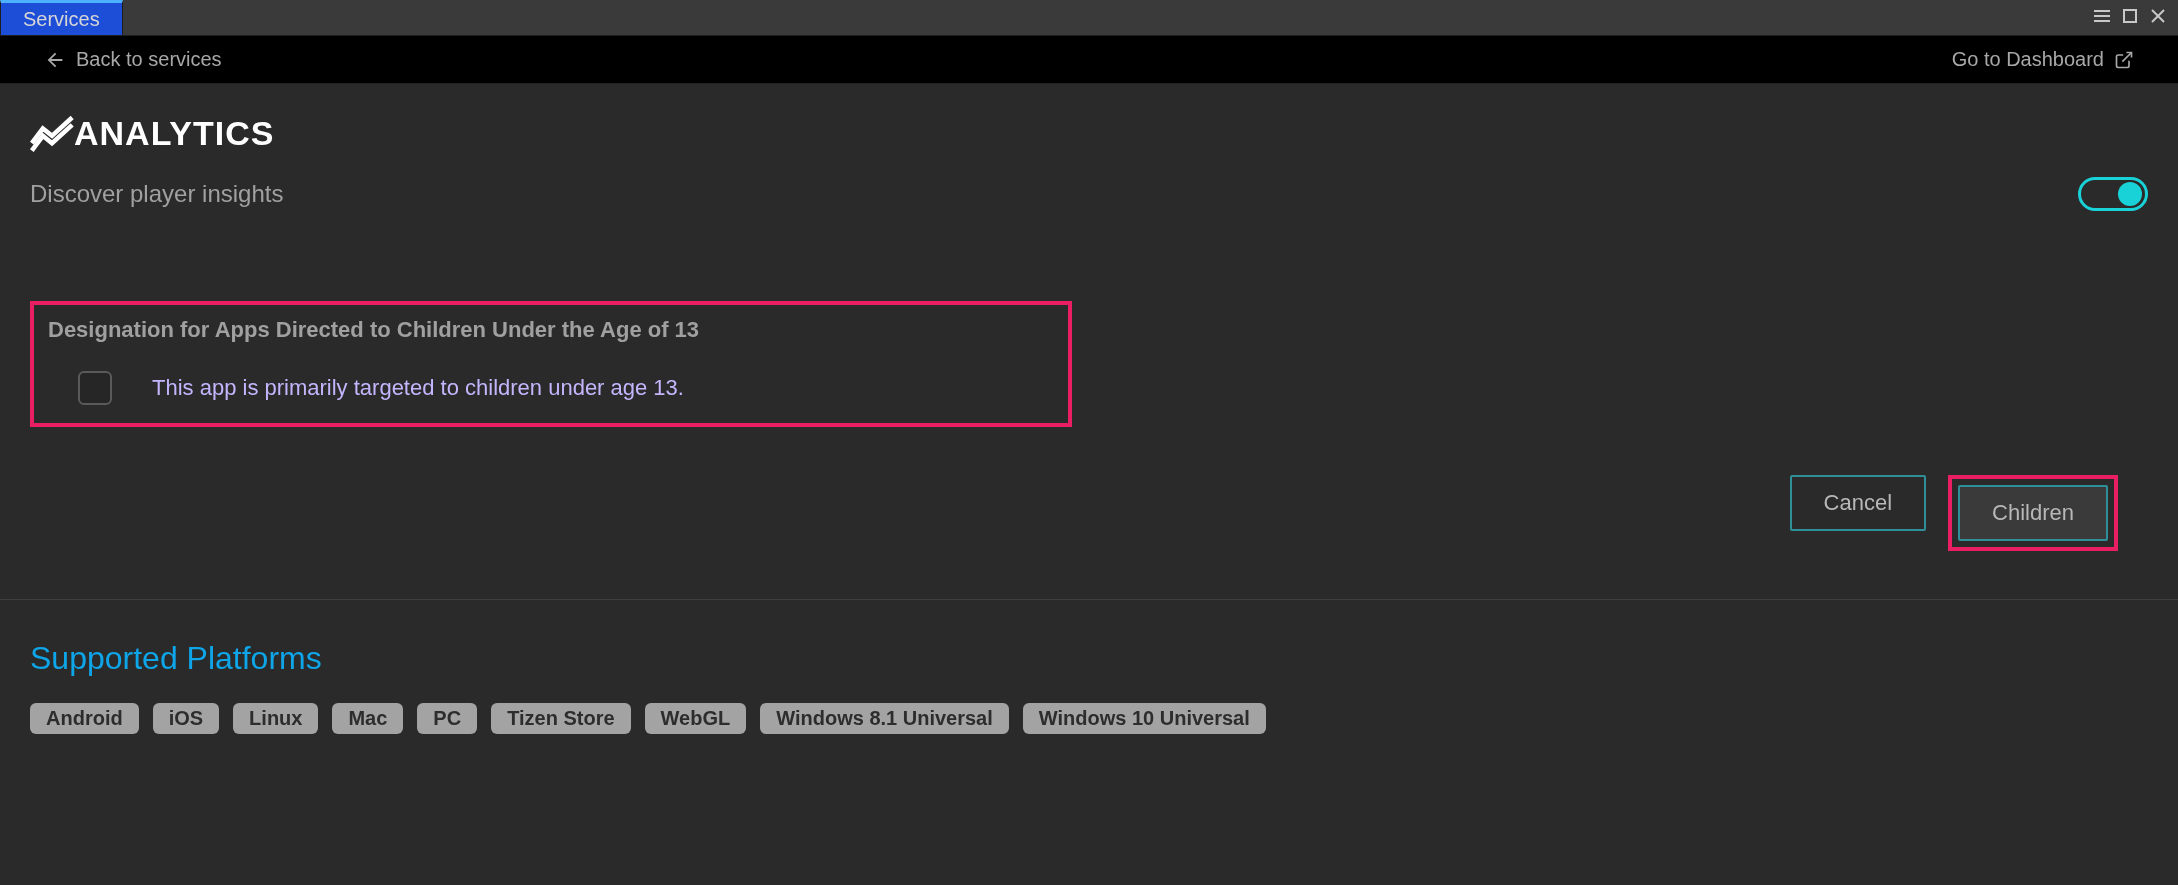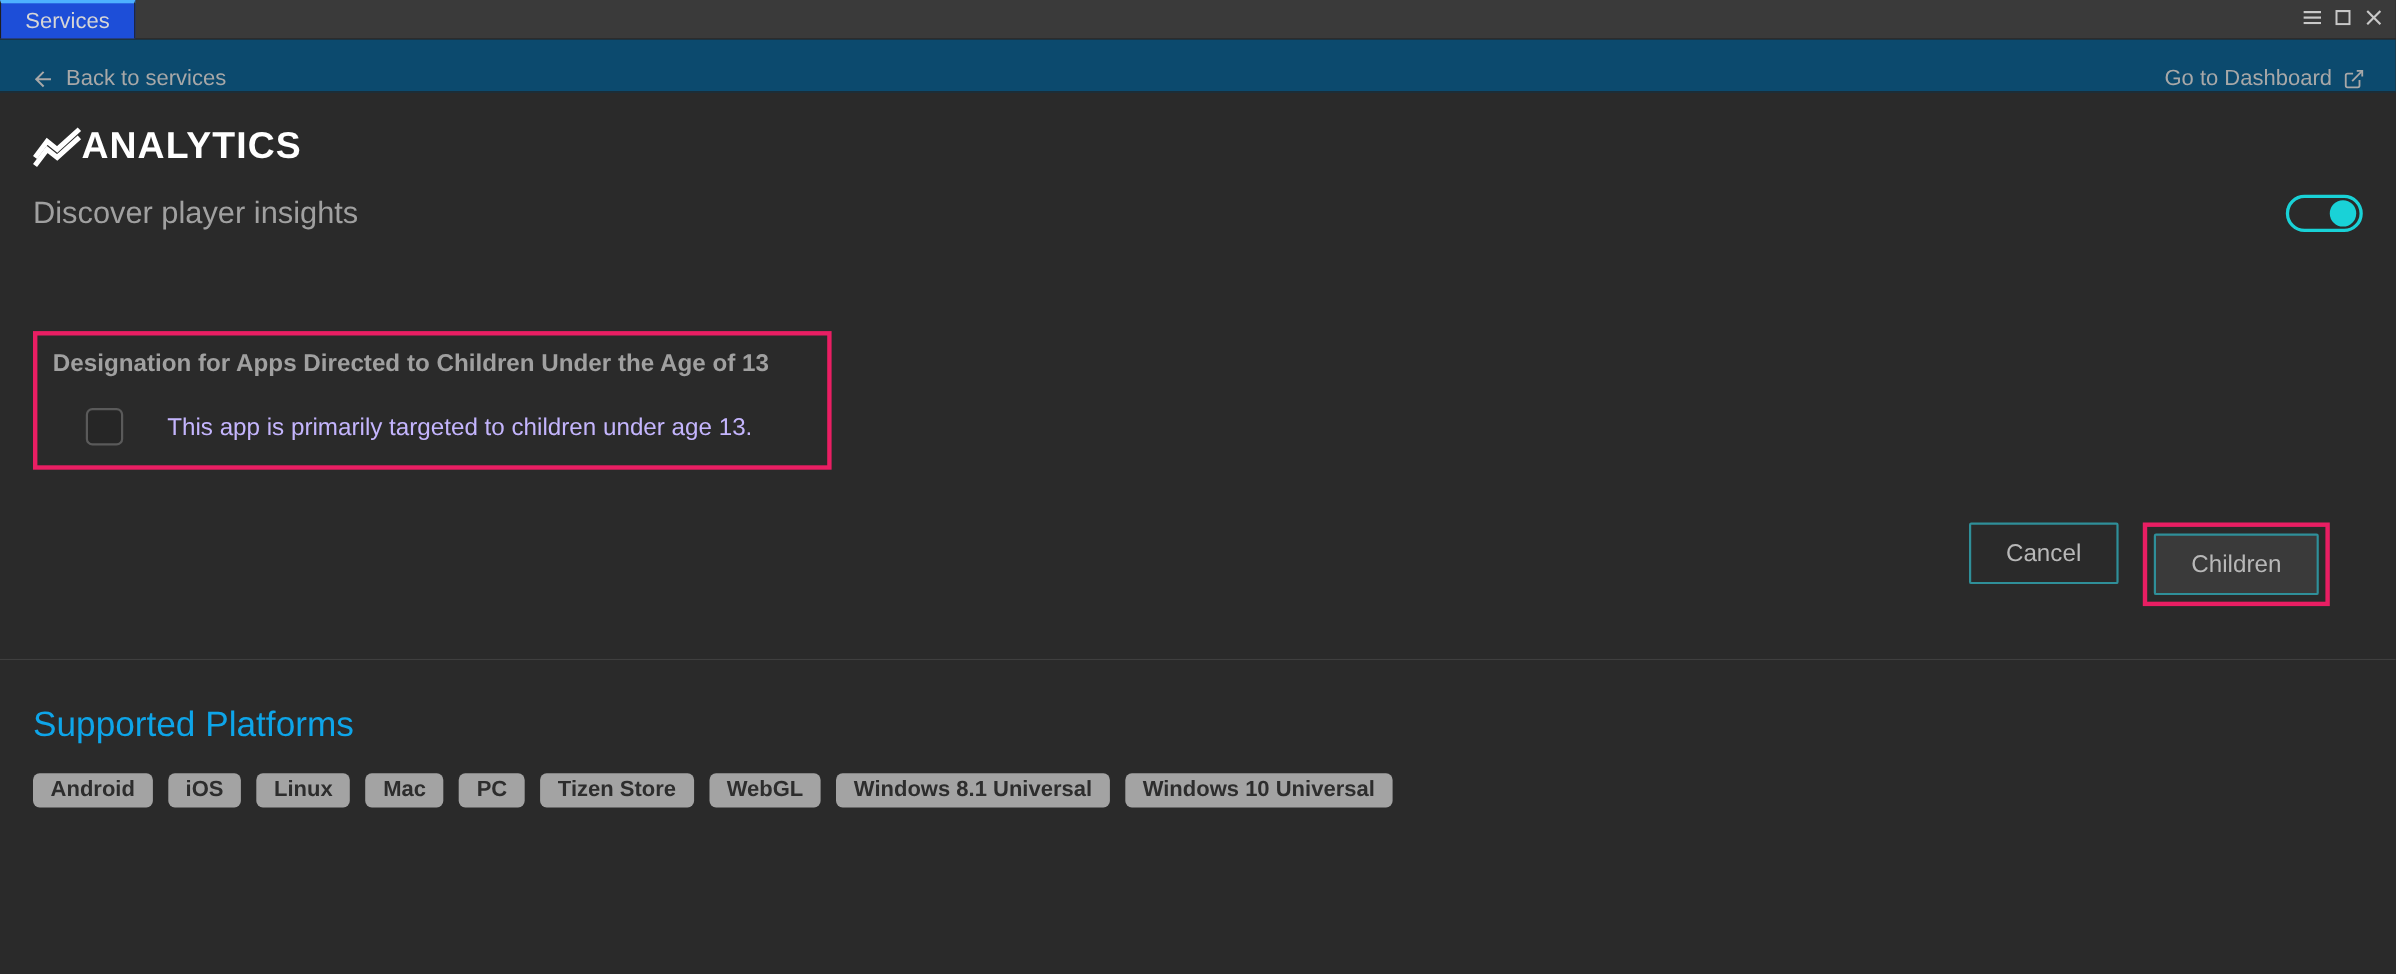--- a/index.html
+++ b/index.html
@@ -52,24 +52,24 @@
     border-left: 1px solid #1e1e1e;
   }
   .tab.active {
     background: #1d4ed8;
     border-top: 3px solid #4db1ff;
   }
 
   
   .nav-bar {
     height: 48px;
-    background: #0c4a6e;
-    display: flex;
-    align-items: flex-end;
-    padding: 0 28px;
+    background: #000000;
+    display: flex;
+    align-items: center;
+    padding: 0 44px;
     border-bottom: 1px solid #222;
   }
   .nav-back {
     display: flex;
     align-items: center;
     gap: 10px;
     color: #a8a8a8;
     font-size: 20px;
     cursor: pointer;
   }
@@ -100,21 +100,21 @@
     font-weight: 700;
     letter-spacing: 1px;
     color: #ffffff;
   }
   .svc-sub-row {
     display: flex;
     align-items: center;
     margin-top: 24px;
   }
   .svc-sub {
-    font-size: 28px;
+    font-size: 24px;
     color: #a0a0a0;
   }
   .svc-sub-row .spacer { flex: 1; }
 
   
   .toggle {
     width: 70px;
     height: 34px;
     border: 3px solid #19d2d7;
     border-radius: 20px;
@@ -129,21 +129,21 @@
     height: 24px;
     border-radius: 50%;
     background: #19d2d7;
   }
 
   
   .designation-wrapper { margin-top: 90px; }
   .designation {
     border: 4px solid #e91e63;
     padding: 12px 26px 18px 14px;
-    width: 726px;
+    width: 1042px;
   }
   .designation-title {
     font-size: 22px;
     color: #a0a0a0;
     font-weight: 600;
   }
   .designation-row {
     margin-top: 28px;
     display: flex;
     align-items: center;

